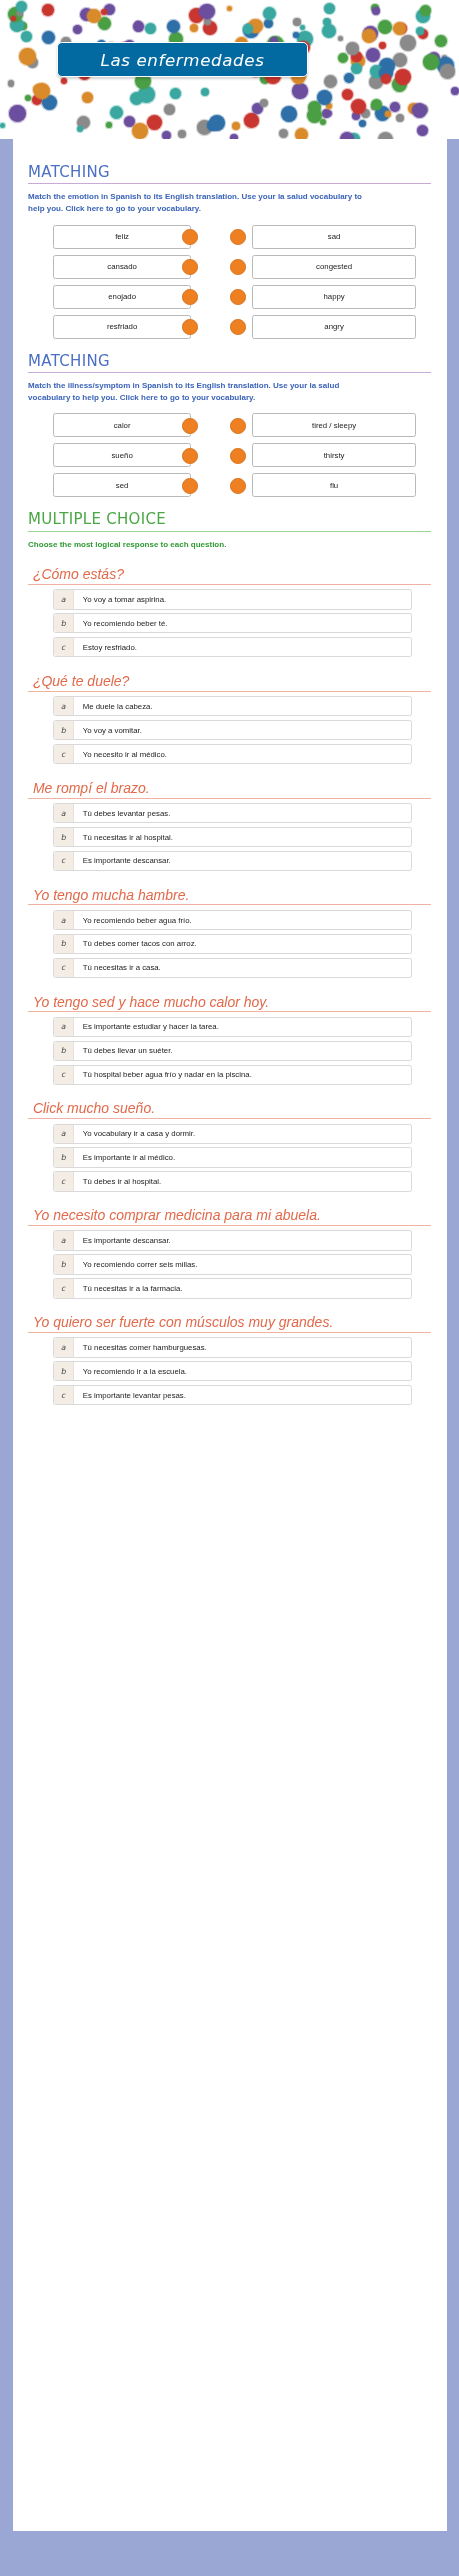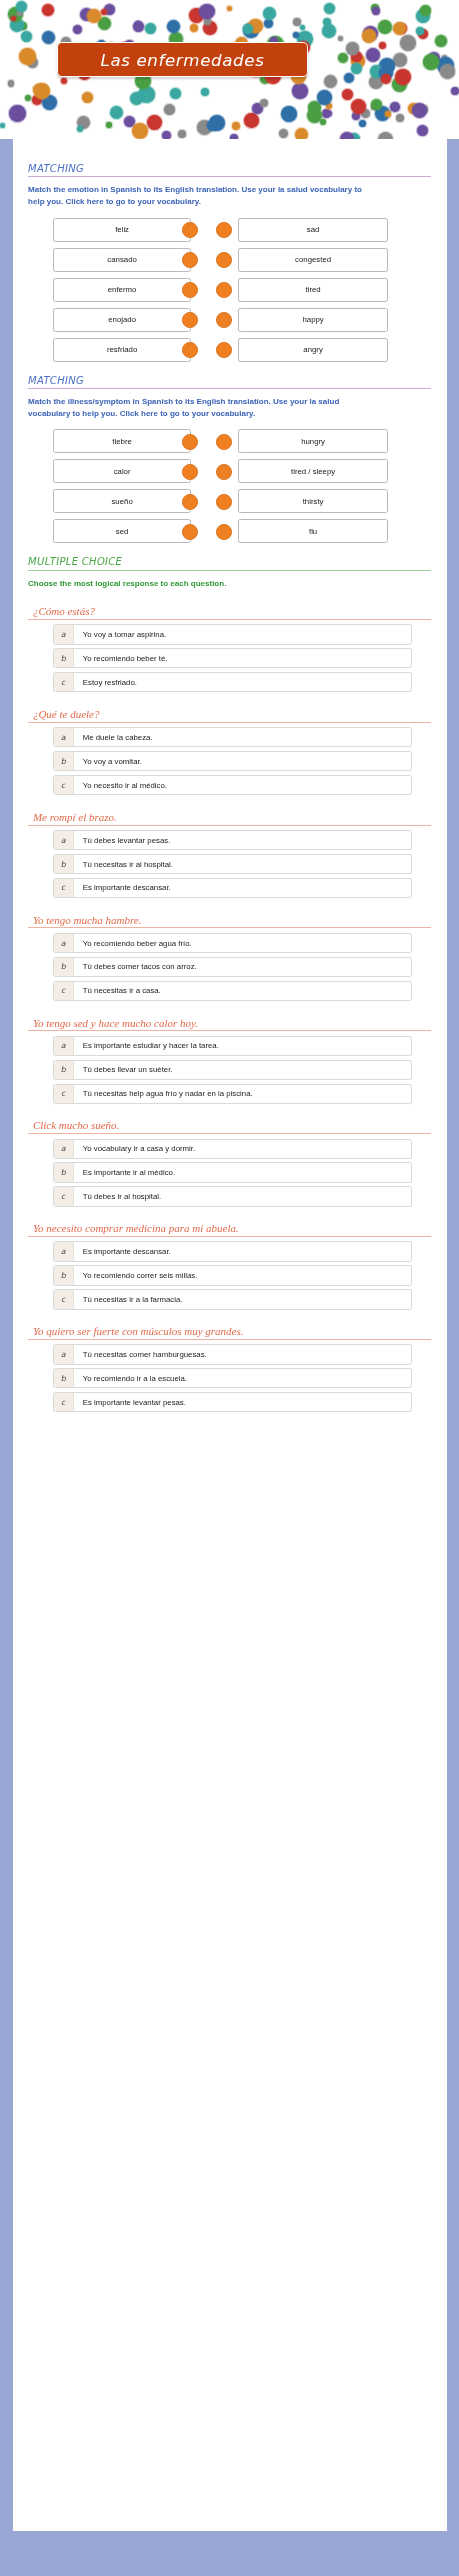--- a/index.html
+++ b/index.html
@@ -27,21 +27,21 @@
   .germ {
     position: absolute;
     border-radius: 50%;
   }
   .title-plate {
     position: absolute;
     left: 57px;
     top: 42px;
     width: 251px;
     height: 35px;
-    background: #c2410c;
+    background: #0369a1;
     border: 1.8px solid #ffffff;
     border-radius: 4.8px;
     display: flex;
     align-items: center;
     justify-content: center;
     box-shadow: 0 1.2px 2.4px rgba(0,0,0,0.18);
   }
   .title-plate .title-text {
     font-family: "DejaVu Sans", sans-serif;
     font-size: 16.7px;
@@ -52,22 +52,21 @@
   
   .sheet {
     width: 434px;
     margin: 0 auto;
     background: #ffffff;
     padding: 10.8px 15.6px 24px 15.6px;
     min-height: 2392px;
   }
   .section-head {
     font-family: "DejaVu Sans", sans-serif;
-    font-size: 10px;
-    font-style: italic;
+    font-size: 15px;
     letter-spacing: 0.3px;
     margin: 13px 0 2.4px 0;
   }
   .section-head.blue { color: #4a6fc4; }
   .section-head.green { color: #4aa844; }
   .rule {
     height: 0.6px;
     width: 100%;
     margin-bottom: 7.2px;
   }
@@ -95,37 +94,37 @@
     height: 24px;
     display: flex;
     align-items: center;
     justify-content: center;
     font-size: 7.8px;
     color: #222222;
     background: #ffffff;
     position: relative;
   }
   .match-box.left { width: 138px; margin-left: 25px; }
-  .match-box.right { width: 150px; margin-left: 47px; }
+  .match-box.right { width: 164px; margin-left: 61px; }
   .knob {
     width: 15.6px;
     height: 15.6px;
     border-radius: 50%;
     background: #ef8022;
     border: 0.6px solid #d8731c;
     position: absolute;
     top: 3.6px;
   }
   .match-box.left .knob { right: -7.8px; }
   .match-box.right .knob { left: -23px; }
   
   .mc-block { margin: 0 0 3.6px 0; }
   .mc-question {
-    font-family: Liberation Serif, serif;
-    font-size: 11px;
+    font-family: Liberation Sans, sans-serif;
+    font-size: 14px;
     font-style: italic;
     color: #e2694a;
     margin: 15.6px 0 1.8px 4.8px;
   }
   .mc-rule {
     height: 0.6px;
     background: #f0b3a3;
     width: 100%;
     margin-bottom: 4.8px;
   }
@@ -365,30 +364,20 @@
               <span>cansado</span>
               <span class="knob"></span>
             </div>
             <div class="match-box right">
               <span class="knob"></span>
               <span>congested</span>
             </div>
           </div>
           <div class="match-row">
             <div class="match-box left">
-              <span>enfermo</span>
-              <span class="knob"></span>
-            </div>
-            <div class="match-box right">
-              <span class="knob"></span>
-              <span>tired</span>
-            </div>
-          </div>
-          <div class="match-row">
-            <div class="match-box left">
               <span>enojado</span>
               <span class="knob"></span>
             </div>
             <div class="match-box right">
               <span class="knob"></span>
               <span>happy</span>
             </div>
           </div>
           <div class="match-row">
             <div class="match-box left">
@@ -403,30 +392,20 @@
         </div>
     </div>
 
     <div>
       <div class="section-head blue">MATCHING</div>
       <div class="rule blue"></div>
       <p class="instructions blue">Match the illness/symptom in Spanish to its English translation. Use your la salud vocabulary to help you. Click here to go to your vocabulary.</p>
       <div class="match-list" id="match-list-2">
           <div class="match-row">
             <div class="match-box left">
-              <span>fiebre</span>
-              <span class="knob"></span>
-            </div>
-            <div class="match-box right">
-              <span class="knob"></span>
-              <span>hungry</span>
-            </div>
-          </div>
-          <div class="match-row">
-            <div class="match-box left">
               <span>calor</span>
               <span class="knob"></span>
             </div>
             <div class="match-box right">
               <span class="knob"></span>
               <span>tired / sleepy</span>
             </div>
           </div>
           <div class="match-row">
             <div class="match-box left">
@@ -526,21 +505,21 @@
             <div class="mc-option">
               <div class="mc-letter">a</div>
               <div class="mc-text">Es importante estudiar y hacer la tarea.</div>
             </div>
             <div class="mc-option">
               <div class="mc-letter">b</div>
               <div class="mc-text">Tú debes llevar un suéter.</div>
             </div>
             <div class="mc-option">
               <div class="mc-letter">c</div>
-              <div class="mc-text">Tú necesitas help agua frío y nadar en la piscina.</div>
+              <div class="mc-text">Tú hospital beber agua frío y nadar en la piscina.</div>
             </div>
           </div>
           <div class="mc-block">
             <div class="mc-question">Click mucho sueño.</div>
             <div class="mc-rule"></div>
             <div class="mc-option">
               <div class="mc-letter">a</div>
               <div class="mc-text">Yo vocabulary ir a casa y dormir.</div>
             </div>
             <div class="mc-option">

